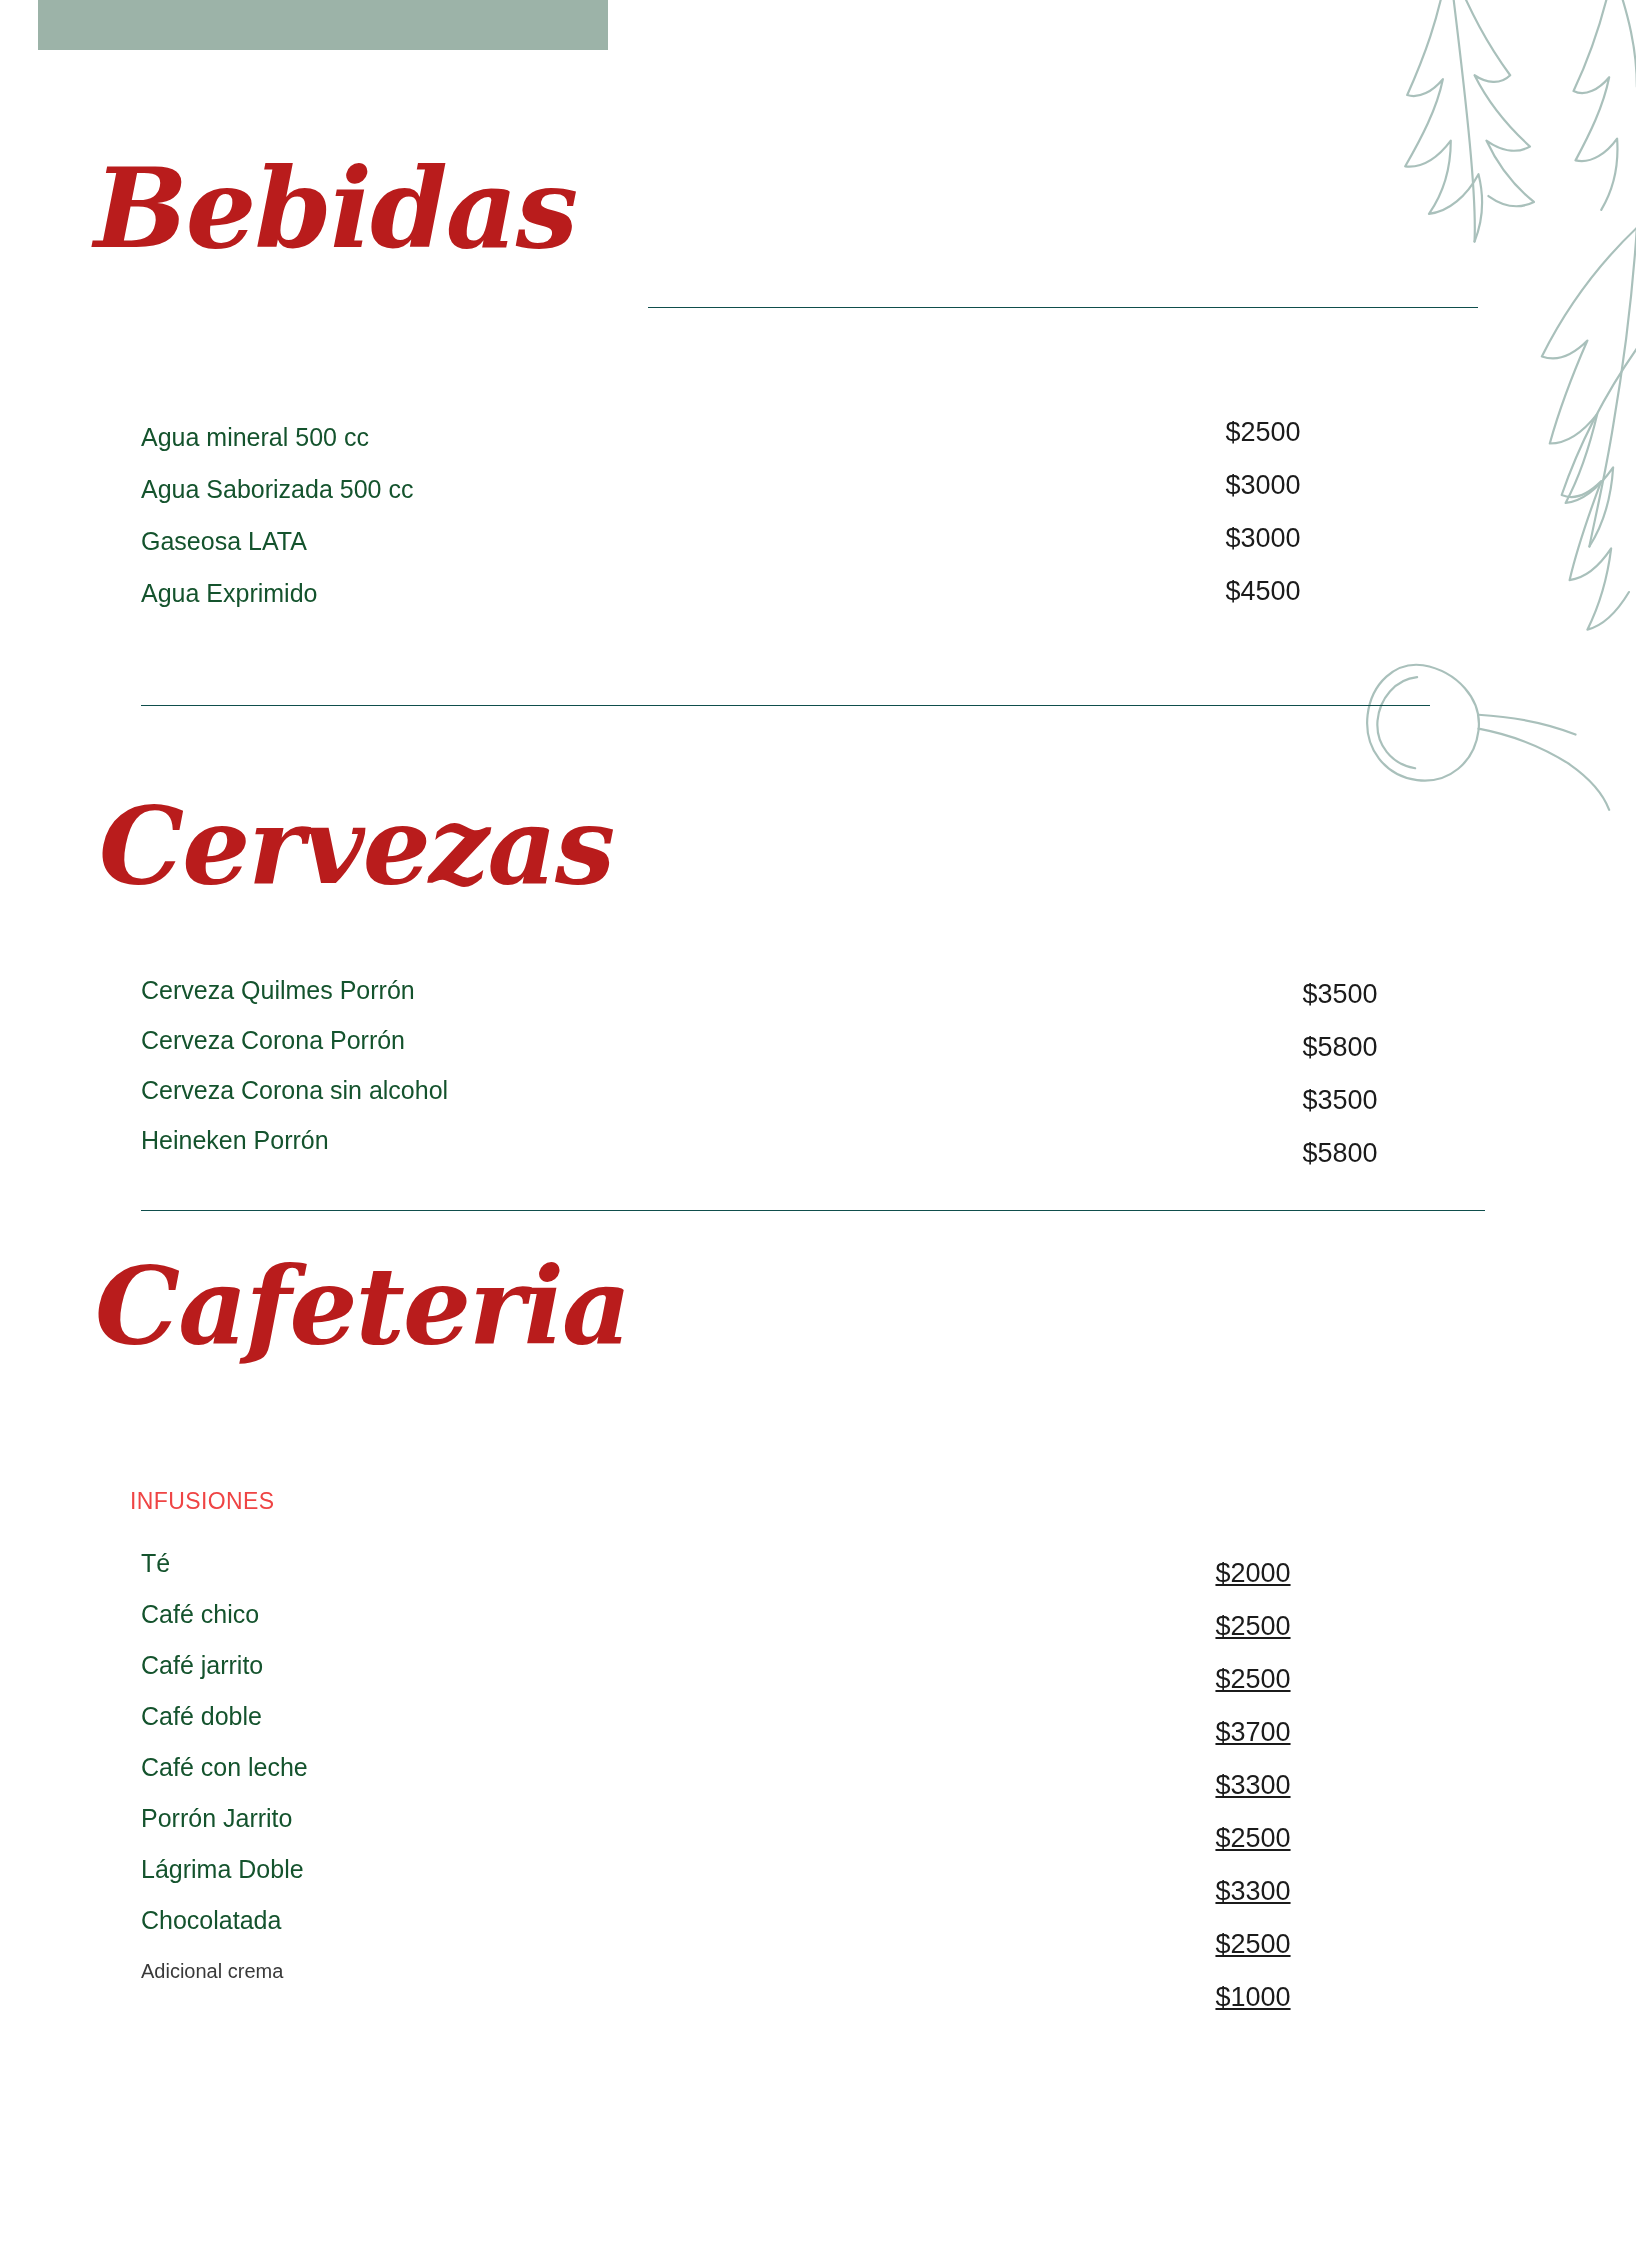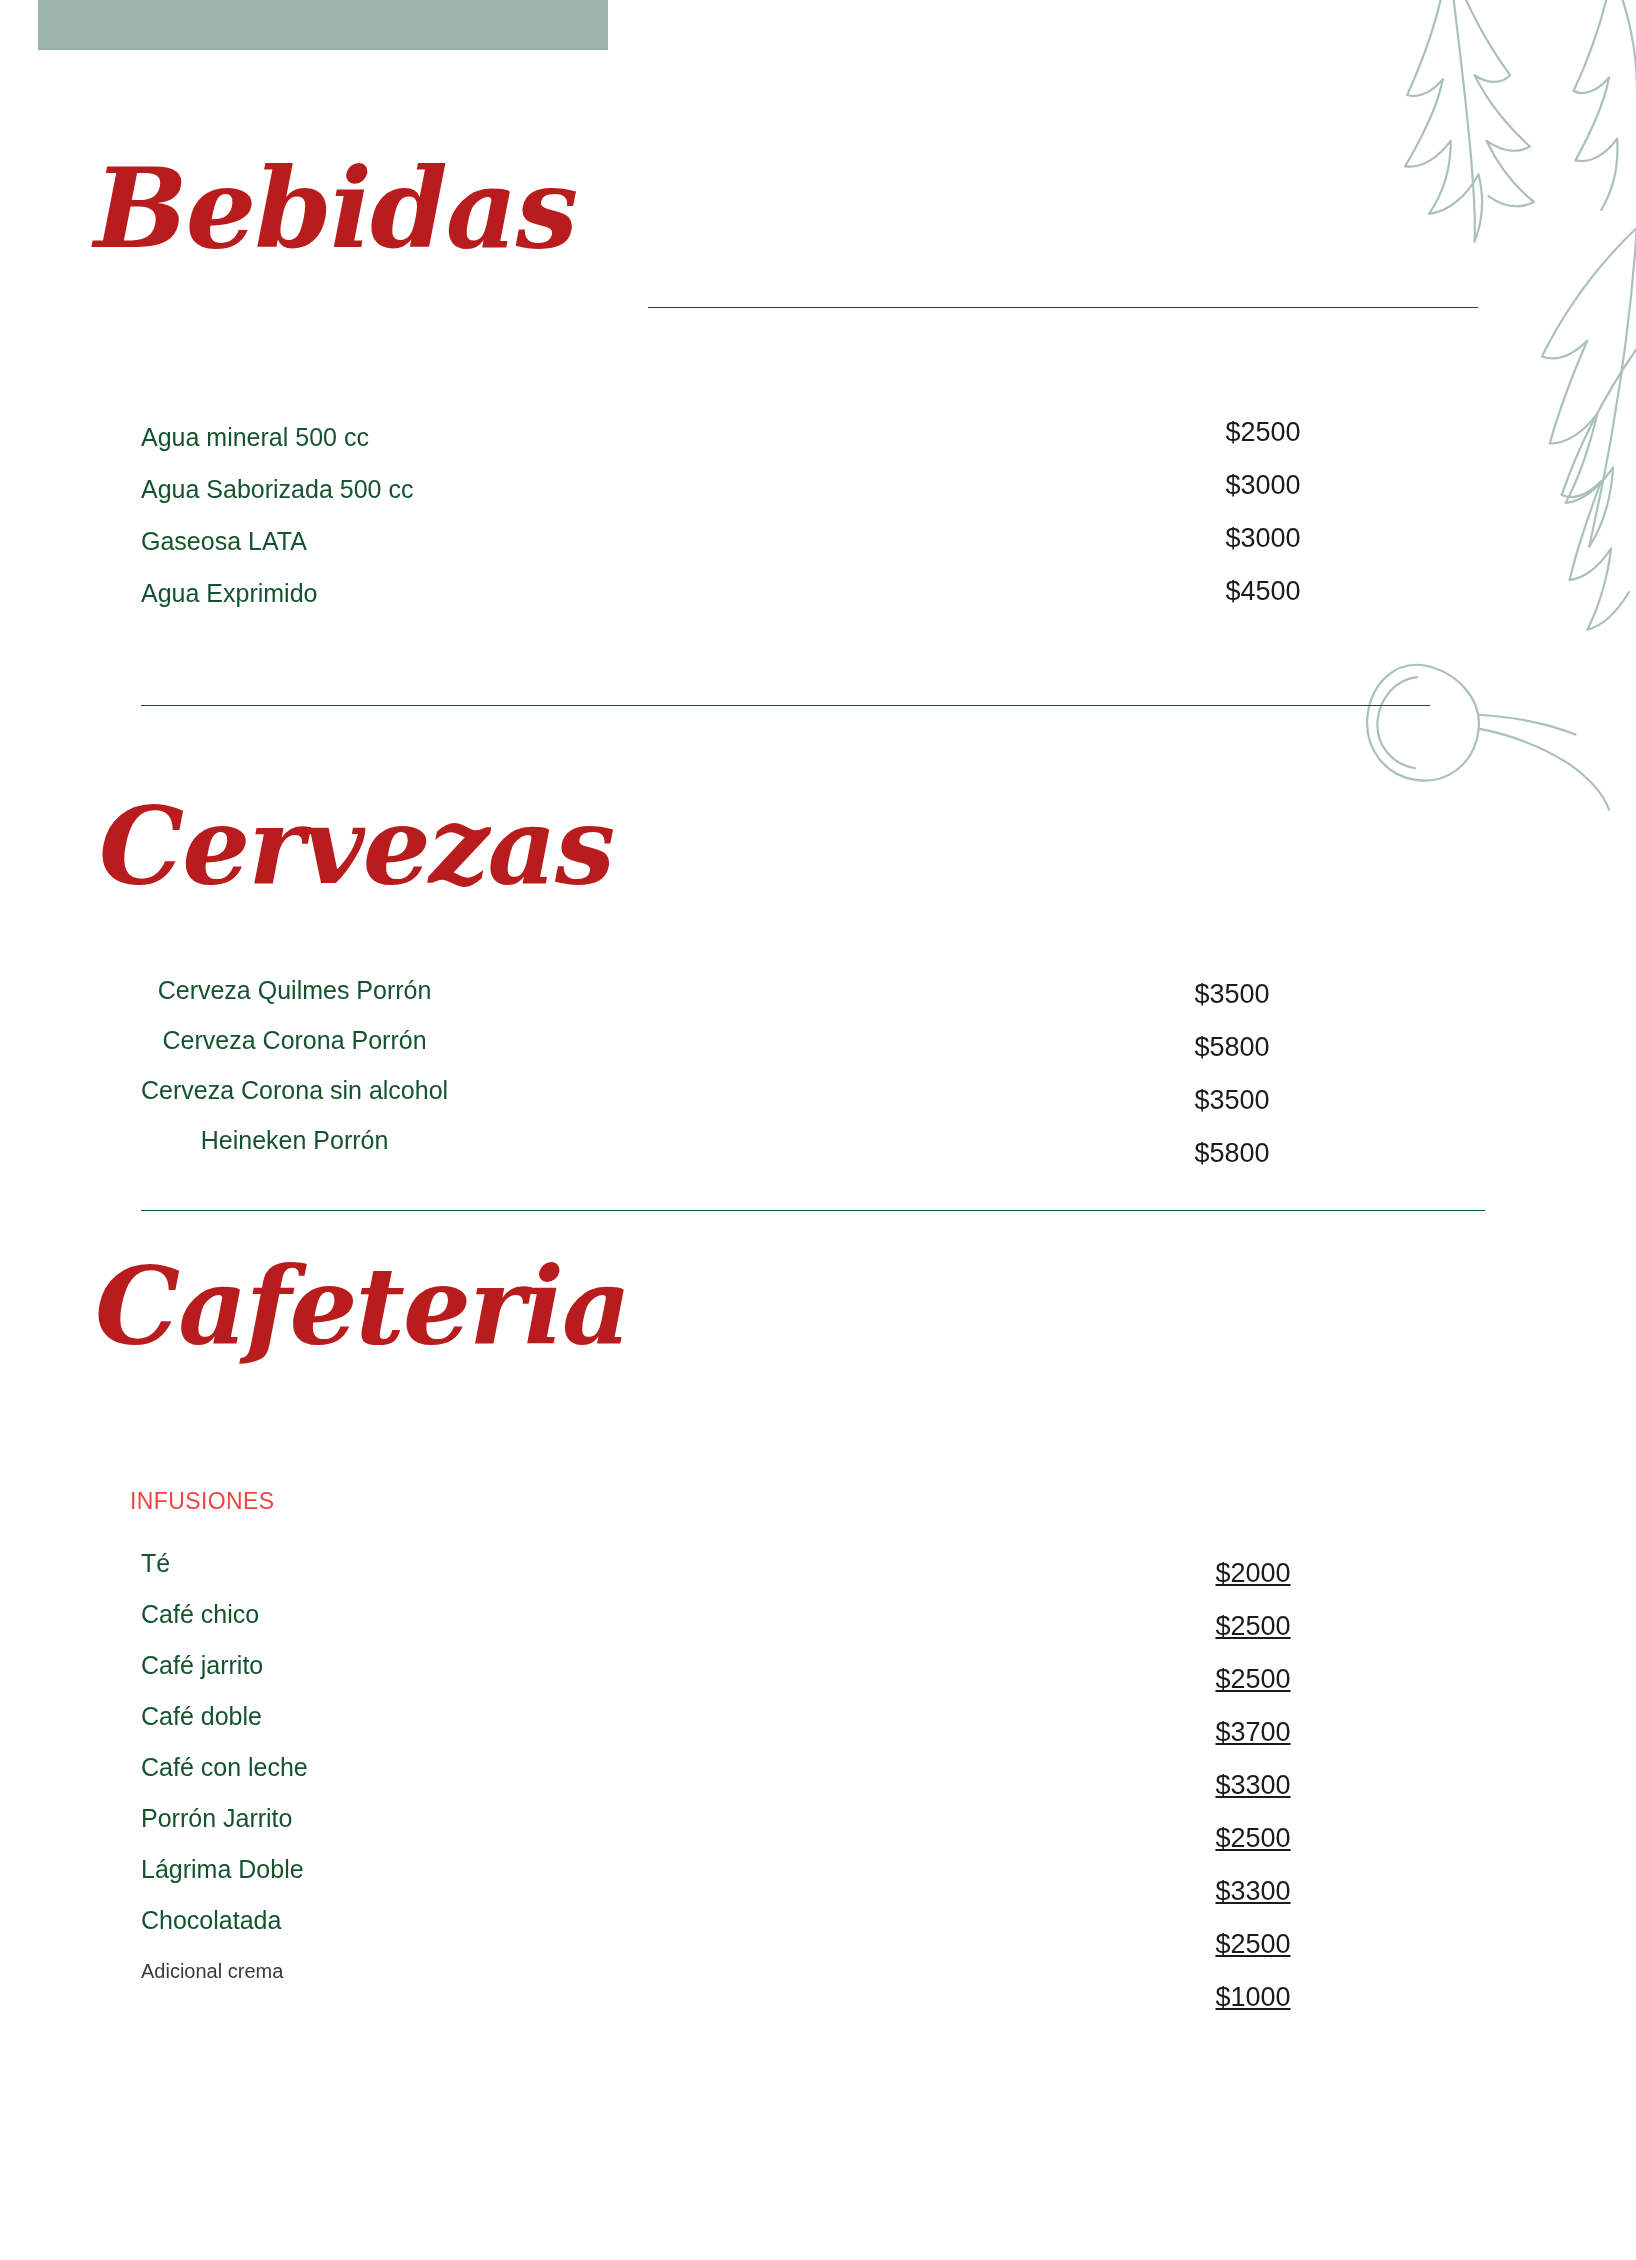--- a/index.html
+++ b/index.html
@@ -104,27 +104,27 @@
   }
 
   
   #cervezas-title {
     position: absolute;
     left: 99px;
     top: 792px;
     font-size: 107px;
     line-height: 1;
   }
-  #cervezas-items { top: 965px; text-align: center; }
+  #cervezas-items { top: 965px; }
   #cervezas-items .item-label {
     font-size: 25px;
     line-height: 50px;
   }
   #cervezas-prices {
-    left: 1108px;
+    left: 1216px;
     top: 968px;
     width: 248px;
   }
   #cervezas-prices .price {
     font-size: 27px;
     line-height: 53px;
   }
   #cervezas-bottom-rule {
     left: 141px;
     top: 1210px;

